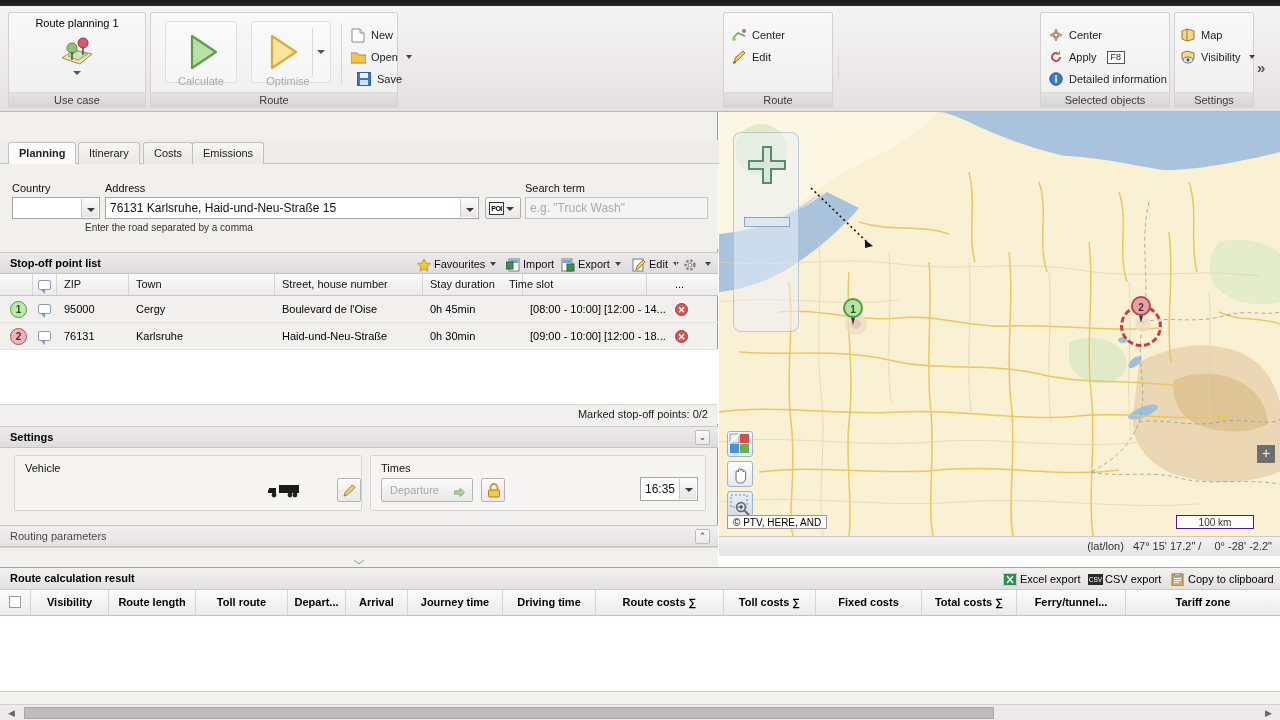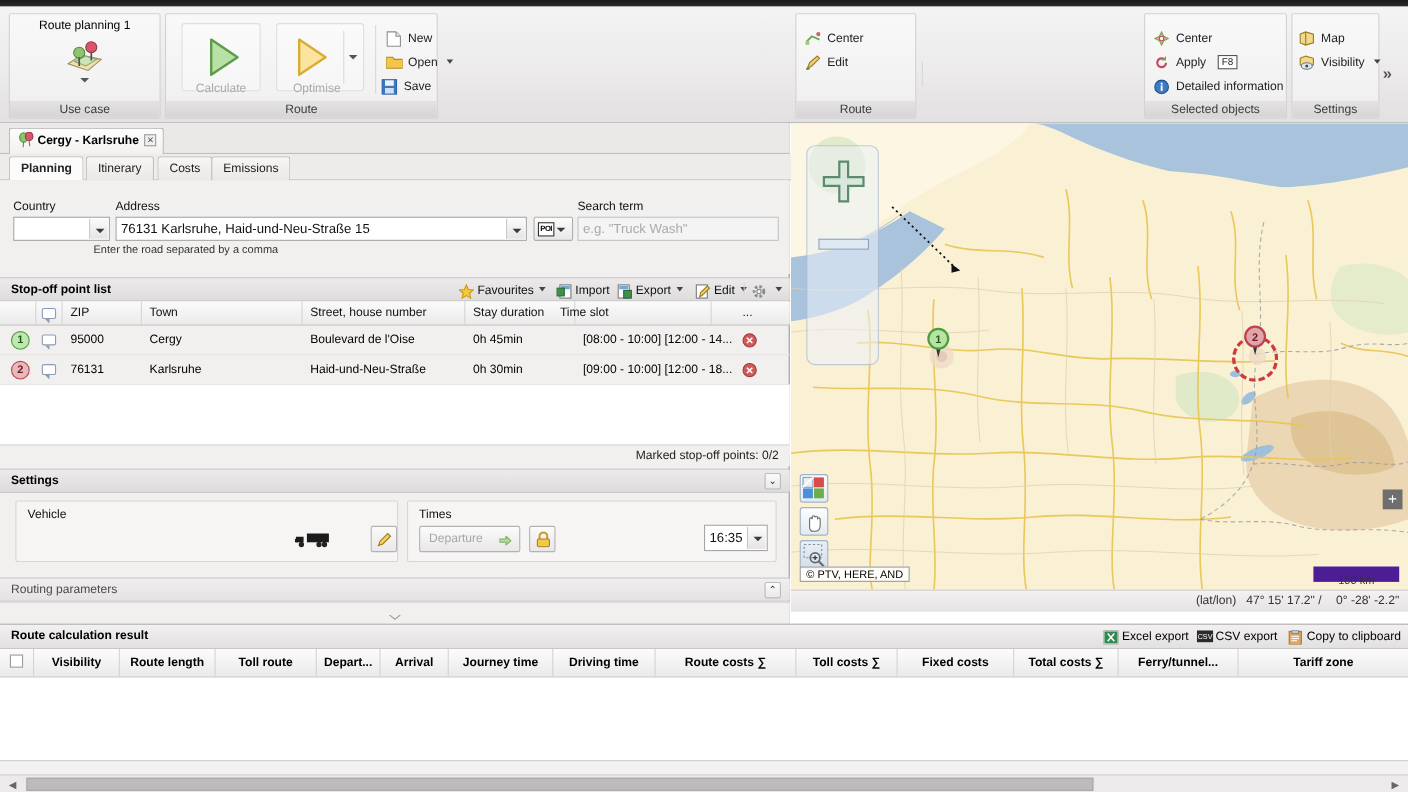--- a/index.html
+++ b/index.html
@@ -153,22 +153,22 @@
     background:#f4eed9; }
   .mapcanvas { position:absolute; left:0; top:0; width:561px; height:424px; }
   .statusbar { position:absolute; left:719px; top:536px; width:561px; height:20px;
     background:linear-gradient(#f3f2f1,#e5e3e3); border-top:1px solid #c9c7c7; }
   .statusbar .latlon { position:absolute; right:8px; top:3px; font-size:11px; color:#333; white-space:nowrap; }
 
   .mapbtn { position:absolute; background:linear-gradient(#fdfdfd,#e4eaf2);
     border:1px solid #9eb2c8; border-radius:3px; }
   .copyright { position:absolute; left:8px; bottom:7px; height:14px; line-height:13px;
     padding:0 5px; font-size:10px; background:rgba(255,255,255,.85); border:1px solid #9a9a9a; }
-  .scalebar { position:absolute; right:8px; bottom:7px; width:78px; height:14px;
-    background:rgba(255,255,255,.85); border:7px solid #4c1d95; font-size:10px;
+  .scalebar { position:absolute; right:26px; bottom:7px; width:78px; height:14px;
+    background:rgba(255,255,255,.85); border:1px solid #4c1d95; font-size:10px;
     line-height:13px; text-align:center; color:#333; }
   .zoomplus { position:absolute; right:5px; top:333px; width:18px; height:18px;
     background:#6e6e6e; color:#fff; font-size:14px; line-height:16px; text-align:center; }
 
   .pin { position:absolute; width:20px; height:27px; }
   .pin .head { position:absolute; left:0; top:0; width:20px; height:20px; border-radius:50%;
      text-align:center; font-size:10px; font-weight:bold; line-height:19px; }
   .pin .tail { position:absolute; left:7px; top:15px; width:0; height:0;
      border-left:3px solid transparent; border-right:3px solid transparent; border-top:12px solid #333; }
   .ring { position:absolute; width:42px; height:42px; border-radius:50%; border:3px dashed #cf3a3a; }
@@ -231,21 +231,21 @@
         </div>
         <div class="smitem" style="left:198px; top:34px;">
           <span class="smico">
             <svg width="15" height="13" viewBox="0 0 15 13">
                 <path d="M0 2h6l1.5 2H15v8H0z" fill="#f5c44a" stroke="#b88b18"></path>
               </svg>
           </span>
           <span>Open</span>
           <span class="caret"></span>
         </div>
-        <div class="smitem" style="left:194px; top:56px;">
+        <div class="smitem" style="left:204px; top:56px;">
           <span class="smico">
             <svg width="14" height="14" viewBox="0 0 14 14">
                 <rect x="0" y="0" width="14" height="14" fill="#3d77c2" stroke="#1f4f90"></rect>
                 <rect x="3" y="1" width="8" height="5" fill="#eef3fa"></rect>
                 <rect x="3" y="8" width="8" height="5" fill="#cfe0f4"></rect>
               </svg>
           </span>
           <span>Save</span>
         </div>
       </div>
@@ -338,31 +338,20 @@
         </div>
       </div>
       <div class="gcap">Settings</div>
     </div>
 
     <div class="chev" style="left:1257px; top:53px;">»</div>
   </div>
 
   <div class="lpanel">
 
-    <div class="doctab-strip">
-      <div class="doctab">
-        <span class="balloon">
-          <svg width="14" height="14" viewBox="0 0 14 14">
-              <ellipse cx="4.5" cy="5" rx="3.6" ry="4.3" fill="#8ec46f" stroke="#4f8a3a"></ellipse>
-              <ellipse cx="9.5" cy="4" rx="3.4" ry="4" fill="#d9566a" stroke="#9c3546"></ellipse>
-              <path d="M4.5 9 L4 14 M9.5 8 L10 13" stroke="#777"></path>
-            </svg>
-        </span><span>Cergy - Karlsruhe</span><span class="xbox">✕</span>
-      </div>
-    </div>
 
     <div class="tabrow">
       <div class="tab active" style="left:8px;"><span>Planning</span></div>
       <div class="tab" style="left:78px;"><span>Itinerary</span></div>
       <div class="tab" style="left:143px;"><span>Costs</span></div>
       <div class="tab" style="left:192px;"><span>Emissions</span></div>
     </div>
 
     <div class="formzone">
       <div class="flabel" style="left:12px; top:18px;">Country</div>

